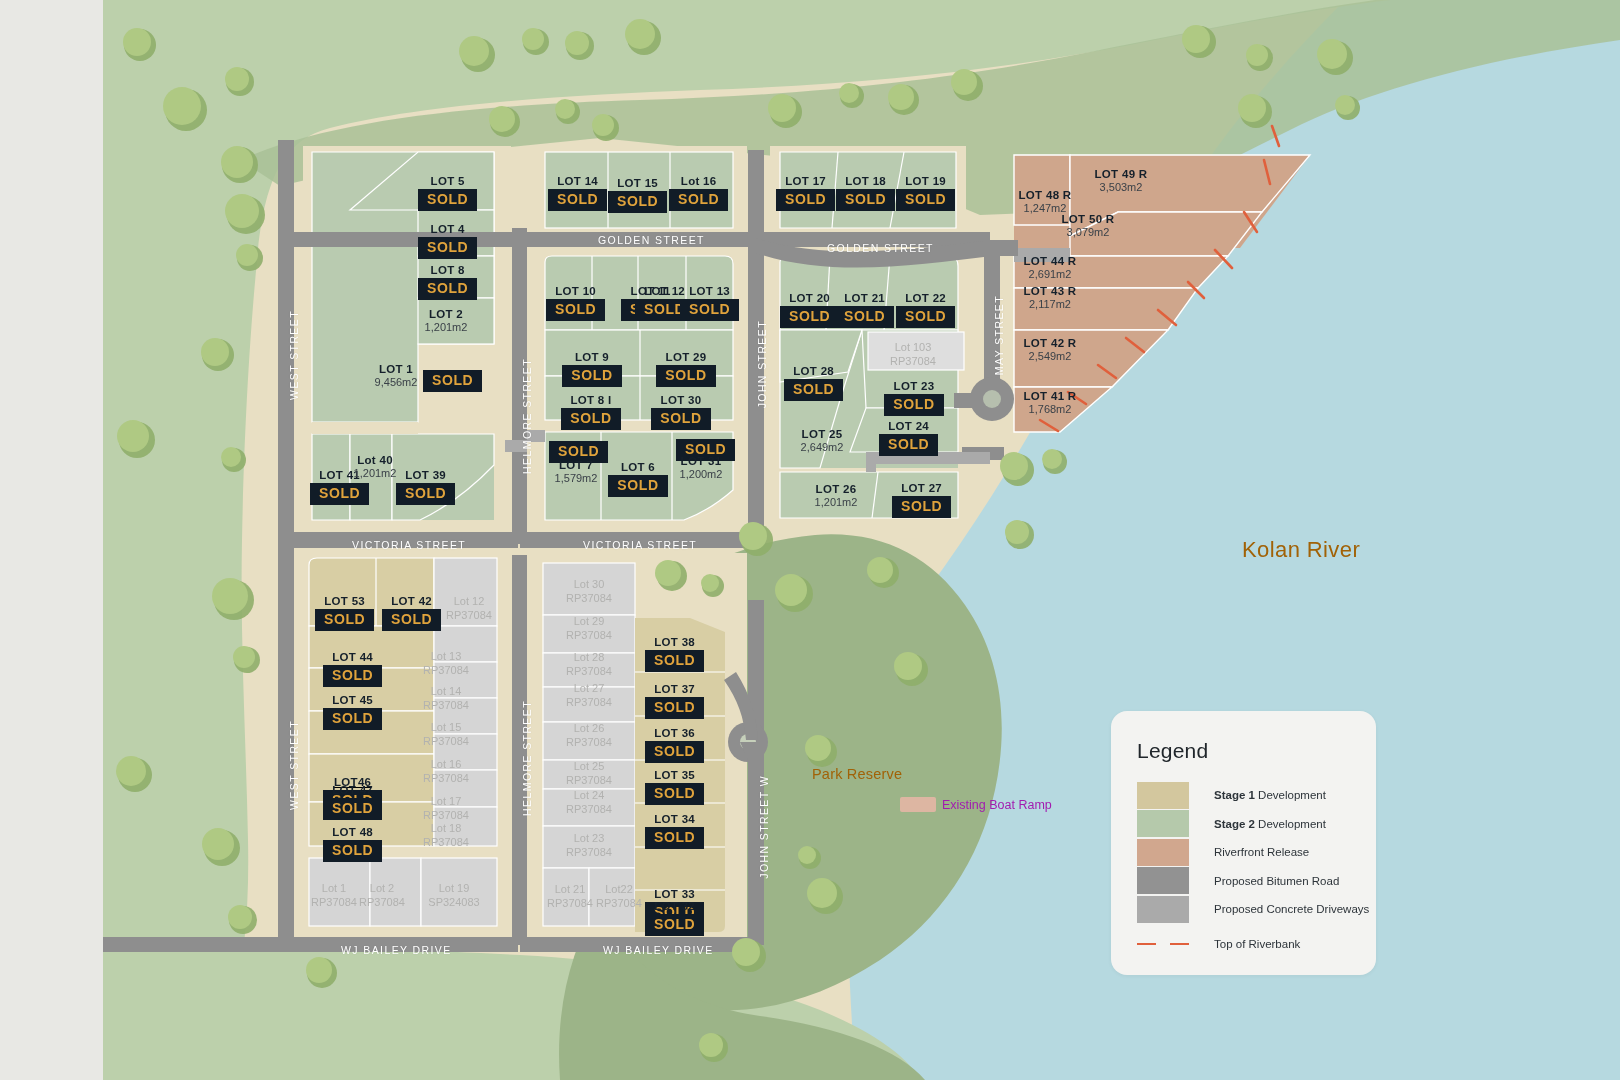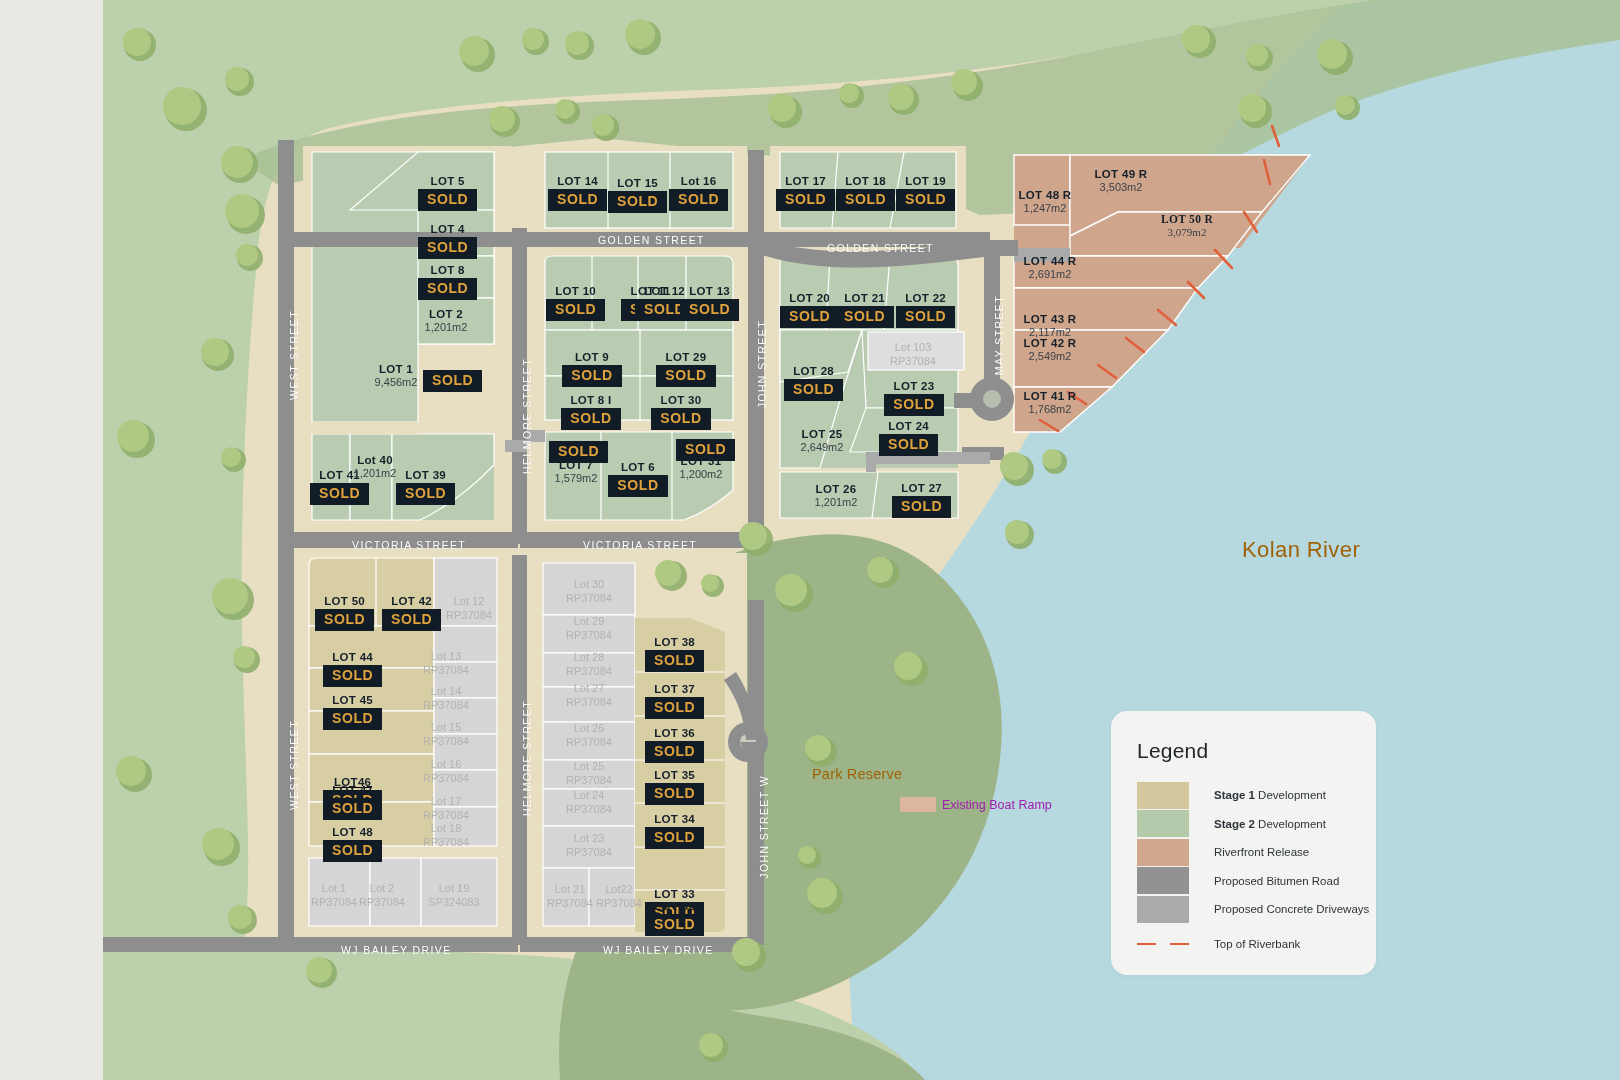--- a/index.html
+++ b/index.html
@@ -560,41 +560,41 @@
       </div>
       <div class="lot" style="left: 892px; top: 482px; min-width: 56px;"><span class="ttl">LOT 27</span><span class="sold">SOLD</span></div>
       <div class="lot" style="left: 1017px; top: 189px; min-width: 56px;">
         <span class="ttl">LOT 48 R</span>
         <span class="area">1,247m2</span>
       </div>
       <div class="lot" style="left: 1093px; top: 168px; min-width: 56px;">
         <span class="ttl">LOT 49 R</span>
         <span class="area">3,503m2</span>
       </div>
-      <div class="lot" style="left: 1159px; top: 213px; min-width: 56px; font-family: Liberation Serif, serif;">
+      <div class="lot" style="left: 1060px; top: 213px; min-width: 56px;">
         <span class="ttl">LOT 50 R</span>
         <span class="area">3,079m2</span>
       </div>
       <div class="lot" style="left: 1022px; top: 255px; min-width: 56px;">
         <span class="ttl">LOT 44 R</span>
         <span class="area">2,691m2</span>
       </div>
-      <div class="lot" style="left: 1022px; top: 285px; min-width: 56px; margin-top: 28px;">
+      <div class="lot" style="left: 1022px; top: 285px; min-width: 56px;">
         <span class="ttl">LOT 43 R</span>
         <span class="area">2,117m2</span>
       </div>
       <div class="lot" style="left: 1022px; top: 337px; min-width: 56px;">
         <span class="ttl">LOT 42 R</span>
         <span class="area">2,549m2</span>
       </div>
       <div class="lot" style="left: 1022px; top: 390px; min-width: 56px;">
         <span class="ttl">LOT 41 R</span>
         <span class="area">1,768m2</span>
       </div>
-      <div class="lot" style="left: 315px; top: 595px; min-width: 58px;"><span class="ttl">LOT 50</span><span class="sold">SOLD</span></div>
+      <div class="lot" style="left: 315px; top: 595px; min-width: 58px;"><span class="ttl">LOT 53</span><span class="sold">SOLD</span></div>
       <div class="lot" style="left: 382px; top: 595px; min-width: 58px;"><span class="ttl">LOT 42</span><span class="sold">SOLD</span></div>
       <div class="lot" style="left: 323px; top: 651px; min-width: 58px;"><span class="ttl">LOT 44</span><span class="sold">SOLD</span></div>
       <div class="lot" style="left: 323px; top: 694px; min-width: 58px;"><span class="ttl">LOT 45</span><span class="sold">SOLD</span></div>
       <div class="lot" style="left: 323px; top: 776px; min-width: 58px; text-decoration: underline;"><span class="ttl">LOT46</span><span class="sold">SOLD</span></div>
       <div class="lot" style="left: 323px; top: 784px; min-width: 58px;"><span class="ttl">LOT 47</span><span class="sold">SOLD</span></div>
       <div class="lot" style="left: 323px; top: 826px; min-width: 58px;"><span class="ttl">LOT 48</span><span class="sold">SOLD</span></div>
       <div class="lot" style="left: 645px; top: 636px; min-width: 58px;"><span class="ttl">LOT 38</span><span class="sold">SOLD</span></div>
       <div class="lot" style="left: 645px; top: 683px; min-width: 58px;"><span class="ttl">LOT   37</span><span class="sold">SOLD</span></div>
       <div class="lot" style="left: 645px; top: 727px; min-width: 58px;"><span class="ttl">LOT  36</span><span class="sold">SOLD</span></div>
       <div class="lot" style="left: 645px; top: 769px; min-width: 58px;"><span class="ttl">LOT  35</span><span class="sold">SOLD</span></div>

